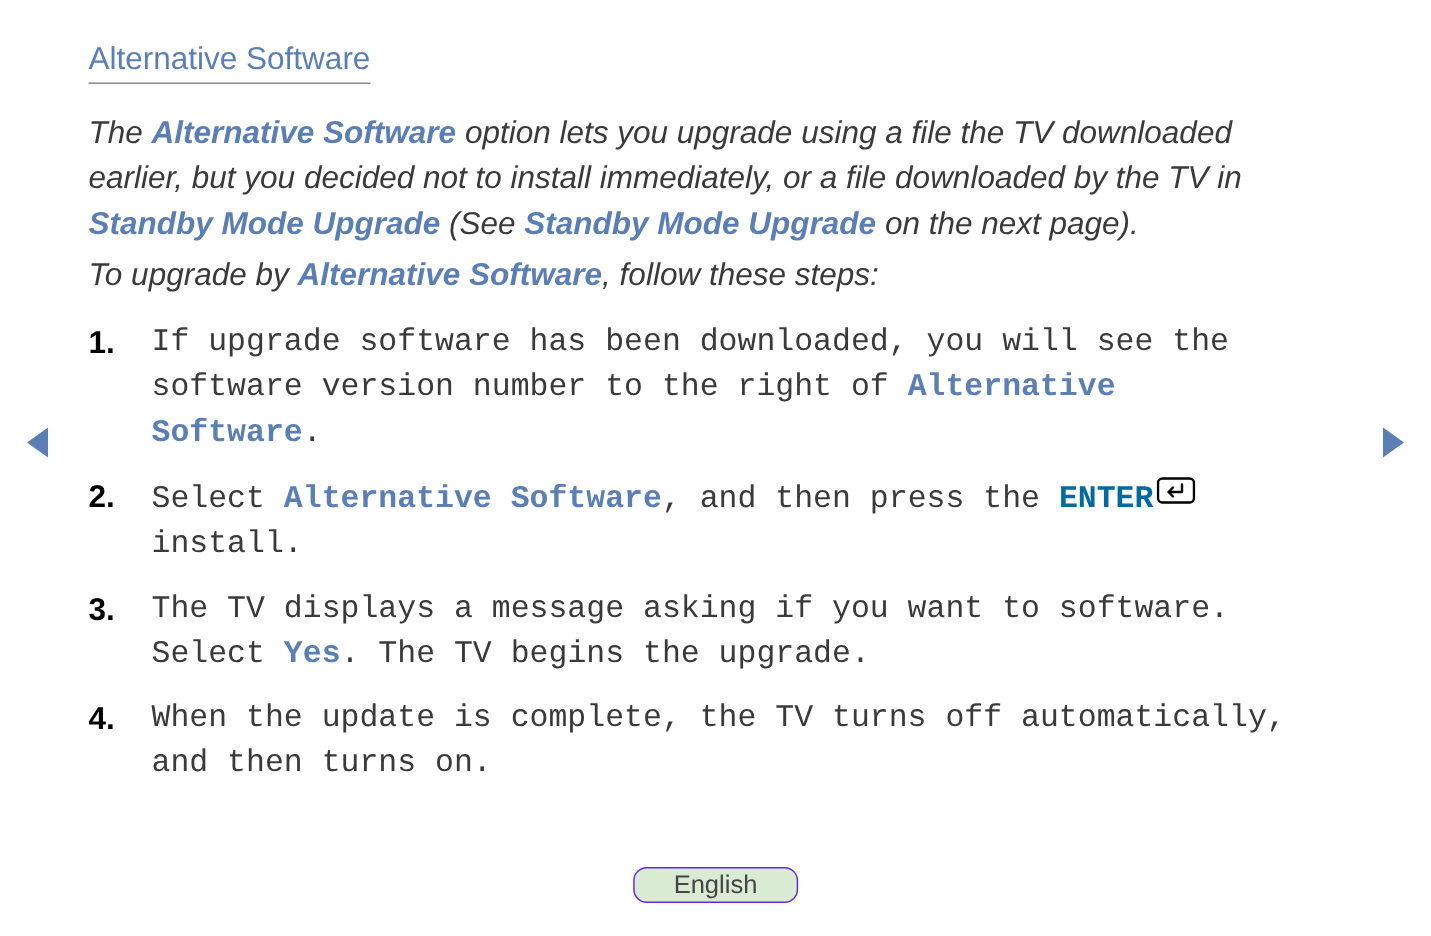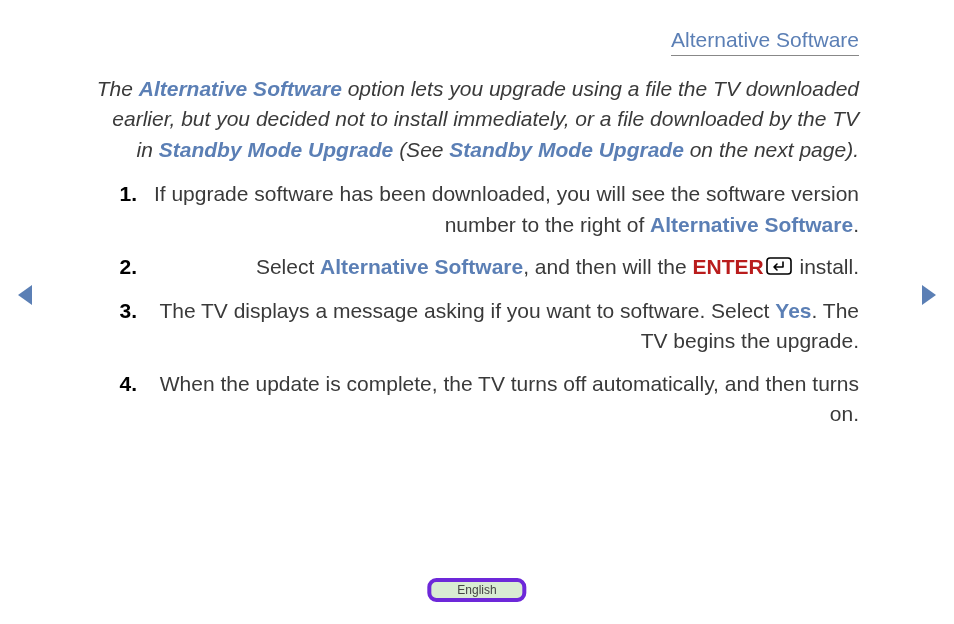--- a/index.html
+++ b/index.html
@@ -9,22 +9,21 @@
     }
     body {
       width: 954px;
       height: 624px;
       background: #ffffff;
       font-family: Arial, Helvetica, sans-serif;
       position: relative;
       color: #3a3a3a;
     }
     .content {
-      padding: 28px 95px 0 95px;
-      text-align: right;
+      padding: 28px 95px 0 59px;
     }
     .heading {
       color: #5b7fb5;
       font-size: 21px;
       font-weight: normal;
       border-bottom: 1px solid #888;
       display: inline-block;
       padding-bottom: 3px;
       margin-bottom: 18px;
     }
@@ -34,41 +33,42 @@
       color: #3a3a3a;
       margin-bottom: 4px;
       font-style: italic;
     }
     .term {
       color: #5b7fb5;
       font-weight: bold;
     }
     .bold {
       font-weight: bold;
-      color: #b91c1c;
+      color: #0369a1;
     }
     ol {
       list-style: none;
       margin-top: 14px;
     }
     ol li {
       font-size: 21px;
       line-height: 1.45;
       color: #3a3a3a;
       margin-bottom: 12px;
       display: flex;
     }
     ol li .num {
       font-weight: bold;
       color: #000;
       width: 42px;
       flex-shrink: 0;
     }
     ol li .text {
       flex: 1;
+      font-family: Liberation Mono, monospace;
     }
     .arrow {
       position: absolute;
       top: 285px;
       width: 0;
       height: 0;
       cursor: pointer;
     }
     .arrow-left {
       left: 18px;
@@ -81,24 +81,24 @@
       border-top: 10px solid transparent;
       border-bottom: 10px solid transparent;
       border-left: 14px solid #5b7fb5;
     }
     .lang-badge {
       position: absolute;
       bottom: 22px;
       left: 50%;
       transform: translateX(-50%);
       background: #d9ecd3;
-      border: 4px solid #6d28d9;
+      border: 1px solid #6d28d9;
       border-radius: 9px;
       padding: 1px 26px;
-      font-size: 12px;
+      font-size: 17px;
       color: #444;
     }
     .enter-icon {
       display: inline-block;
       vertical-align: middle;
       margin: 0 2px;
     }
   </style>
 </head>
 <body>
@@ -106,32 +106,35 @@
 <div class="arrow arrow-left"></div>
 <div class="arrow arrow-right"></div>
 
 <div class="content">
   <div class="heading">Alternative Software</div>
 
   <div class="para">
     <span>The </span><span class="term">Alternative Software</span><span> option lets you upgrade using a file the TV downloaded earlier, but you decided not to install immediately, or a file downloaded by the TV in </span><span class="term">Standby Mode Upgrade</span><span> (See </span><span class="term">Standby Mode Upgrade</span><span> on the next page).</span>
   </div>
 
+  <div class="para">
+    <span>To upgrade by </span><span class="term">Alternative Software</span><span>, follow these steps:</span>
+  </div>
 
   <ol>
     <li>
       <span class="num">1.</span>
       <span class="text">
         <span>If upgrade software has been downloaded, you will see the software version number to the right of </span><span class="term">Alternative Software</span><span>.</span>
       </span>
     </li>
     <li>
       <span class="num">2.</span>
       <span class="text">
-        <span>Select </span><span class="term">Alternative Software</span><span>, and then will the </span><span class="bold">ENTER</span><span class="enter-icon"><svg width="26" height="18" viewBox="0 0 26 18">
+        <span>Select </span><span class="term">Alternative Software</span><span>, and then press the </span><span class="bold">ENTER</span><span class="enter-icon"><svg width="26" height="18" viewBox="0 0 26 18">
               <rect x="1" y="1" width="24" height="16" rx="3" fill="none" stroke="#000" stroke-width="1.6"></rect>
               <path d="M 17 5 L 17 10 L 8 10 M 8 10 L 11 7 M 8 10 L 11 13" fill="none" stroke="#000" stroke-width="1.6" stroke-linecap="round" stroke-linejoin="round"></path>
             </svg></span><span> install.</span>
       </span>
     </li>
     <li>
       <span class="num">3.</span>
       <span class="text">
         <span>The TV displays a message asking if you want to software. Select </span><span class="term">Yes</span><span>. The TV begins the upgrade.</span>
       </span>

